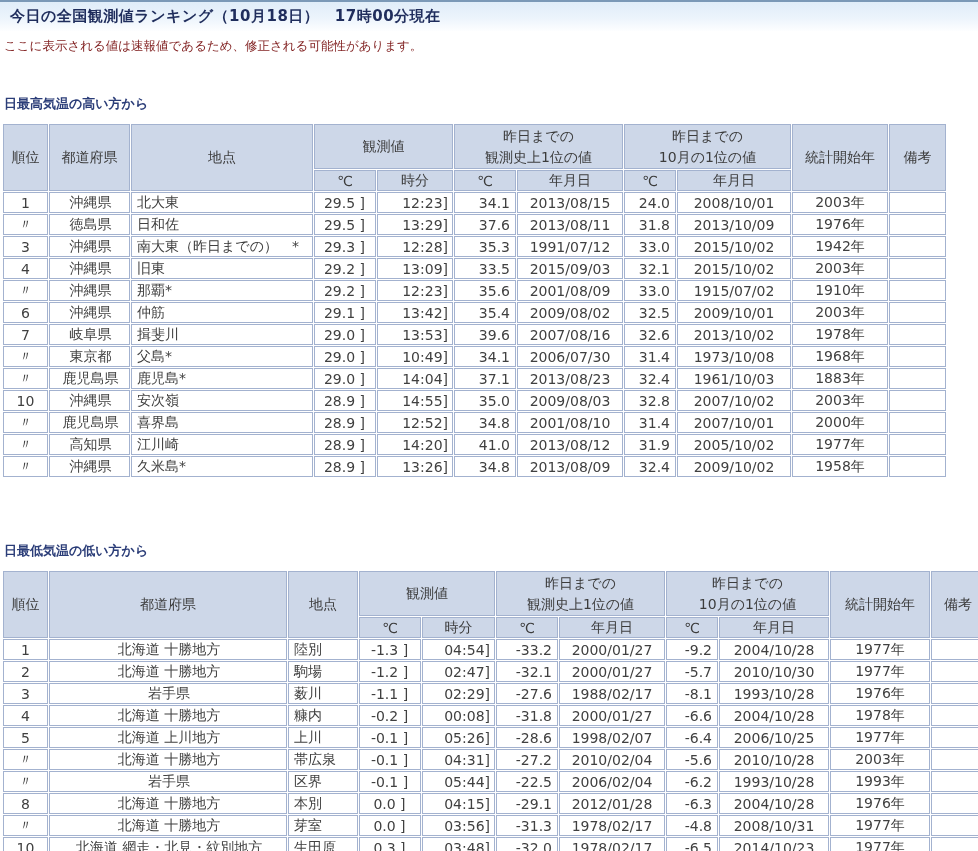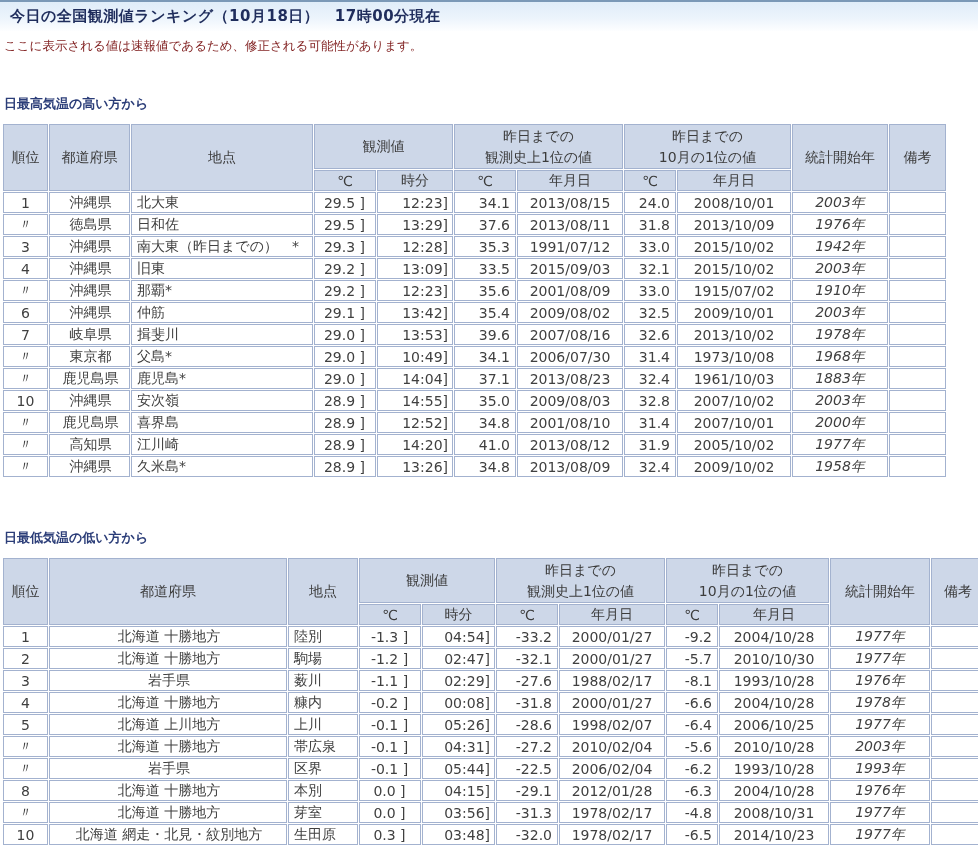--- a/index.html
+++ b/index.html
@@ -32,21 +32,21 @@
     color: #7f1d1d;
   }
   
   h2.section-title {
     margin: 0 0 10px 4px;
     font-size: 13px;
     font-weight: bold;
     color: #2b3d78;
   }
   #section-max h2.section-title { margin-top: 40px; }
-  #section-min h2.section-title { margin-top: 51px; }
+  #section-min h2.section-title { margin-top: 64px; }
   
   table.rank-table {
     margin-left: 2px;
     border-collapse: separate;
     border-spacing: 1px;
     background: #ffffff;
     table-layout: fixed;
     font-size: 14px;
   }
   table.t1 { width: 937px; }
@@ -74,21 +74,21 @@
   }
   td.c-rank   { text-align: center; }
   td.c-pref   { text-align: center; padding-left: 5px; }
   td.c-stn    { text-align: left; padding-left: 5px; }
   td.c-temp   { text-align: center; padding-right: 4px; }
   td.c-time   { text-align: right; padding-right: 4px; }
   td.c-rtemp  { text-align: right; padding-right: 5px; }
   td.c-rdate  { text-align: center; }
   td.c-otemp  { text-align: right; padding-right: 5px; }
   td.c-odate  { text-align: center; }
-  td.c-year   { text-align: center; font-style: italic; }
+  td.c-year   { text-align: center; }
   td.c-rem    { text-align: center; }
 </style>
 </head>
 <body>
 
 <div class="titlebar">
   <h1>今日の全国観測値ランキング（10月18日）　17時00分現在</h1>
 </div>
 
 <p class="notice">ここに表示される値は速報値であるため、修正される可能性があります。</p>

